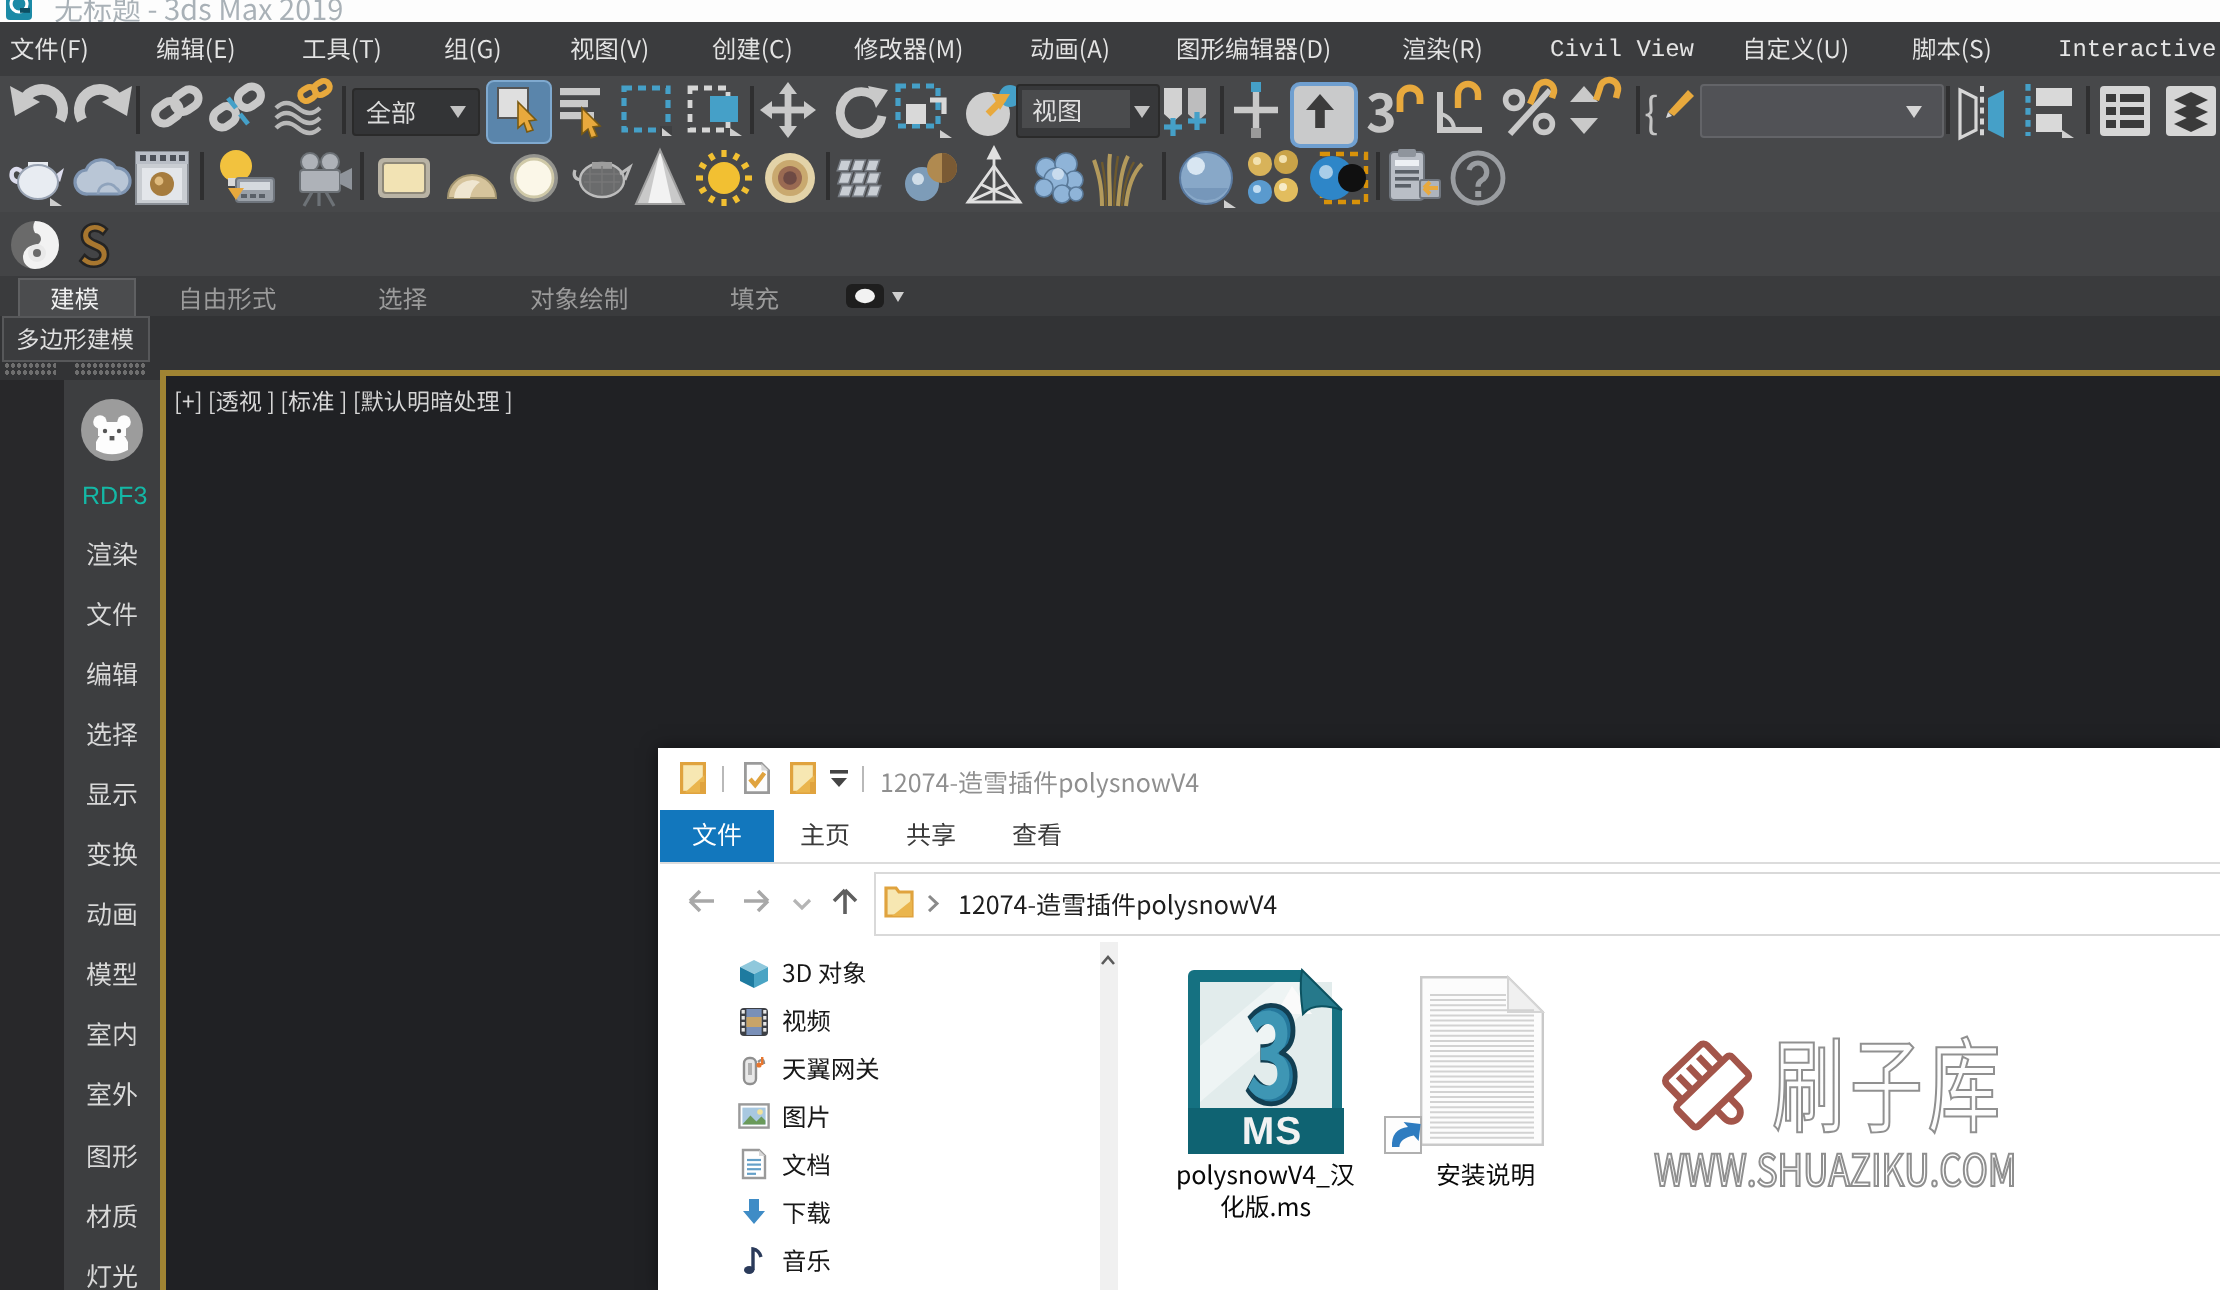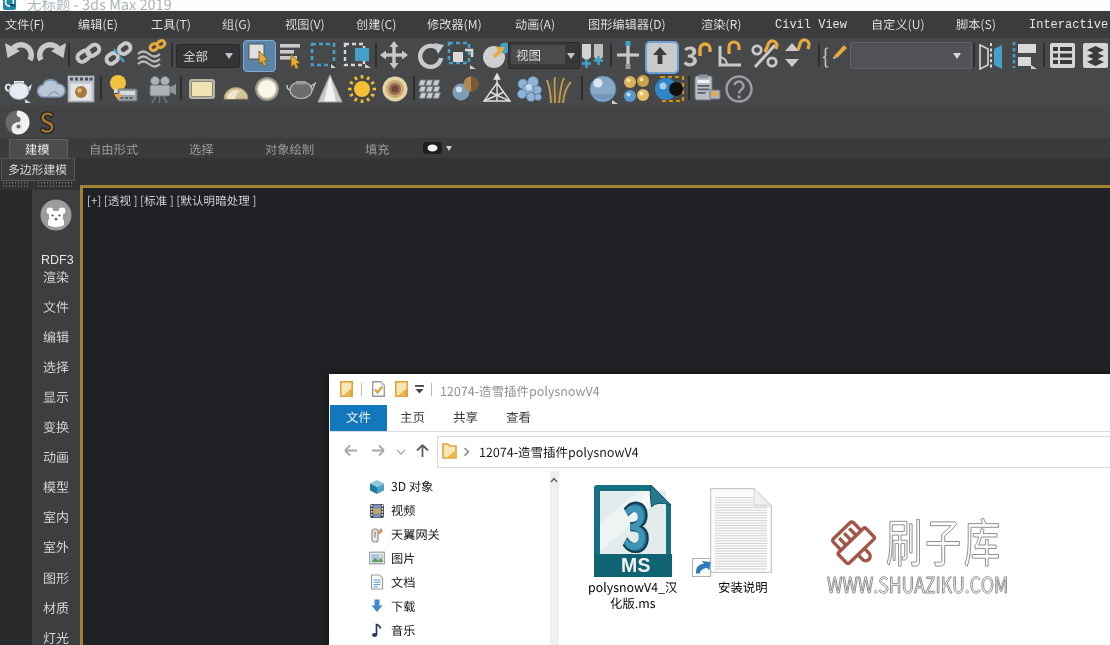--- a/index.html
+++ b/index.html
@@ -507,21 +507,21 @@
 <svg class="ic" style="left:40px;top:199px" width="32" height="32" viewBox="0 0 32 32">
       <circle cx="16" cy="16" r="15.5" fill="#9c9c9c"></circle>
       <path d="M8 22 a8.5 8.5 0 0 1 16 0 l0 4 a16 16 0 0 1 -16 0 Z" fill="#fdfdfd"></path>
       <circle cx="10" cy="12" r="3.4" fill="#fdfdfd"></circle>
       <circle cx="22" cy="12" r="3.4" fill="#fdfdfd"></circle>
       <rect x="9" y="12" width="14" height="7" fill="#fdfdfd"></rect>
       <circle cx="12.5" cy="16.5" r="1.1" fill="#555"></circle>
       <circle cx="19.5" cy="16.5" r="1.1" fill="#555"></circle>
       <rect x="14.8" y="19" width="2.4" height="2.2" fill="#555"></rect>
     </svg>
-<div class="a" style="left:41px;top:241px;font:12.5px 'Liberation Sans',sans-serif;color:#e5e5e5;margin-top:12px;">RDF3</div>
+<div class="a" style="left:41px;top:241px;font:12.5px 'Liberation Sans',sans-serif;color:#14b8a6;">RDF3</div>
 <svg class="tx" style="left:42.5px;top:281.5px" width="2" height="2">
       <path d="M5.3 -7.6V-6.8H10.9V-7.6ZM3.8 -0.2V0.7H12.5V-0.2ZM6 -3.1H10.2V-1.9H6ZM6 -5.1H10.2V-3.9H6ZM5.1 -5.8V-1.2H11.2V-5.8ZM1.2 -10.1C1.9 -9.6 2.9 -9 3.3 -8.6L3.9 -9.3C3.5 -9.7 2.5 -10.3 1.8 -10.7ZM0.5 -6.6C1.3 -6.2 2.3 -5.6 2.8 -5.1L3.4 -5.9C2.9 -6.3 1.8 -6.9 1.1 -7.3ZM0.9 0.2 1.8 0.8C2.5 -0.4 3.3 -2 3.9 -3.4L3.2 -4C2.5 -2.5 1.6 -0.8 0.9 0.2ZM7.3 -10.8C7.5 -10.4 7.7 -9.9 7.8 -9.5H4.1V-7.3H5V-8.6H11.3V-7.3H12.2V-9.5H8.8C8.7 -9.9 8.6 -10.5 8.3 -11Z M13.6 -8.3C14.3 -8.1 15.3 -7.7 15.8 -7.4L16.2 -8.1C15.7 -8.4 14.7 -8.8 14 -9ZM14.5 -10.2C15.2 -9.9 16.2 -9.5 16.7 -9.2L17.1 -9.9C16.6 -10.2 15.6 -10.6 14.9 -10.8ZM13.9 -5 14.6 -4.3C15.3 -5 16.1 -5.9 16.8 -6.7L16.3 -7.3C15.5 -6.5 14.6 -5.5 13.9 -5ZM19 -5.2V-3.8H13.7V-2.9H18.1C17 -1.6 15.2 -0.5 13.5 0C13.7 0.2 14 0.6 14.1 0.8C15.9 0.2 17.8 -1.1 19 -2.6V1H20V-2.6C21.2 -1.1 23.1 0.1 24.9 0.8C25 0.5 25.3 0.1 25.5 -0.1C23.8 -0.6 21.9 -1.7 20.8 -2.9H25.3V-3.8H20V-5.2ZM19.7 -10.9C19.7 -10.4 19.7 -9.9 19.6 -9.5H17.5V-8.6H19.5C19.1 -6.9 18.2 -5.9 16.5 -5.2C16.7 -5.1 17.1 -4.7 17.2 -4.5C19 -5.3 20 -6.6 20.4 -8.6H22.2V-6.3C22.2 -5.5 22.3 -5.3 22.5 -5.1C22.7 -4.9 23 -4.9 23.3 -4.9C23.5 -4.9 23.9 -4.9 24.1 -4.9C24.3 -4.9 24.6 -4.9 24.8 -5C25 -5.1 25.2 -5.2 25.3 -5.5C25.4 -5.7 25.4 -6.4 25.4 -6.9C25.1 -7 24.8 -7.2 24.6 -7.4C24.6 -6.8 24.6 -6.3 24.5 -6.1C24.5 -5.9 24.4 -5.8 24.3 -5.7C24.3 -5.7 24.1 -5.7 24 -5.7C23.9 -5.7 23.6 -5.7 23.5 -5.7C23.4 -5.7 23.3 -5.7 23.2 -5.7C23.2 -5.8 23.2 -5.9 23.2 -6.2V-9.5H20.6C20.6 -9.9 20.7 -10.4 20.7 -10.9Z" fill="#d8d8d8"></path>
     </svg>
 <svg class="tx" style="left:42.5px;top:311.6px" width="2" height="2">
       <path d="M5.5 -10.7C5.9 -10.1 6.3 -9.2 6.5 -8.7L7.5 -9C7.4 -9.5 6.9 -10.4 6.5 -11ZM0.7 -8.6V-7.7H2.7C3.4 -5.7 4.5 -4 5.8 -2.6C4.4 -1.4 2.6 -0.5 0.5 0.1C0.7 0.3 1 0.8 1.1 1C3.2 0.3 5.1 -0.6 6.5 -1.9C8 -0.6 9.8 0.4 11.9 0.9C12.1 0.7 12.3 0.3 12.6 0.1C10.5 -0.5 8.7 -1.4 7.3 -2.6C8.6 -4 9.6 -5.6 10.3 -7.7H12.4V-8.6ZM6.6 -3.3C5.3 -4.5 4.4 -6 3.7 -7.7H9.2C8.6 -5.9 7.7 -4.5 6.6 -3.3Z M17.1 -4.4V-3.5H20.9V1H21.8V-3.5H25.4V-4.4H21.8V-7.3H24.8V-8.3H21.8V-10.8H20.9V-8.3H19.1C19.3 -8.8 19.4 -9.5 19.6 -10.1L18.6 -10.3C18.3 -8.6 17.8 -6.9 17 -5.8C17.3 -5.7 17.7 -5.5 17.8 -5.3C18.2 -5.9 18.5 -6.6 18.8 -7.3H20.9V-4.4ZM16.5 -10.9C15.8 -8.9 14.6 -7 13.4 -5.7C13.6 -5.5 13.9 -5 14 -4.7C14.4 -5.2 14.8 -5.7 15.2 -6.2V1H16.1V-7.8C16.6 -8.7 17 -9.6 17.4 -10.6Z" fill="#d8d8d8"></path>
     </svg>
 <svg class="tx" style="left:42.5px;top:341.7px" width="2" height="2">
       <path d="M0.5 -0.7 0.8 0.2C1.8 -0.2 3.2 -0.8 4.5 -1.3L4.3 -2.1C2.9 -1.6 1.5 -1 0.5 -0.7ZM0.8 -5.5C1 -5.6 1.3 -5.7 2.7 -5.8C2.2 -5 1.7 -4.4 1.5 -4.1C1.1 -3.6 0.9 -3.3 0.6 -3.2C0.7 -3 0.8 -2.5 0.9 -2.4C1.1 -2.5 1.5 -2.7 4.4 -3.3C4.4 -3.5 4.3 -3.9 4.3 -4.1L2.2 -3.7C3.1 -4.9 4 -6.3 4.7 -7.8L3.9 -8.2C3.7 -7.7 3.4 -7.2 3.2 -6.7L1.7 -6.6C2.5 -7.7 3.2 -9.2 3.7 -10.6L2.8 -10.9C2.3 -9.3 1.5 -7.6 1.2 -7.2C0.9 -6.8 0.7 -6.4 0.5 -6.4C0.6 -6.1 0.7 -5.7 0.8 -5.5ZM8.1 -4.5V-2.6H7V-4.5ZM8.8 -4.5H9.7V-2.6H8.8ZM6.3 -5.4V0.9H7V-1.9H8.1V0.6H8.8V-1.9H9.7V0.6H10.4V-1.9H11.3V0.1C11.3 0.2 11.3 0.2 11.2 0.2C11.1 0.2 10.9 0.2 10.6 0.2C10.7 0.4 10.8 0.7 10.8 0.9C11.3 0.9 11.6 0.9 11.8 0.8C12 0.7 12.1 0.5 12.1 0.1V-5.4L11.3 -5.4ZM10.4 -4.5H11.3V-2.6H10.4ZM7.9 -10.7C8.1 -10.4 8.3 -9.9 8.4 -9.5H5.4V-6.7C5.4 -4.7 5.3 -1.8 4.1 0.3C4.3 0.4 4.7 0.7 4.8 0.8C6 -1.3 6.3 -4.4 6.3 -6.5H12V-9.5H9.5C9.3 -9.9 9.1 -10.5 8.8 -11ZM6.3 -8.7H11V-7.3H6.3Z M20.2 -9.8H23.6V-8.4H20.2ZM19.3 -10.5V-7.7H24.6V-10.5ZM14.1 -4.3C14.2 -4.4 14.5 -4.5 15 -4.5H16.2V-2.6L13.5 -2.2L13.7 -1.2L16.2 -1.7V1H17.1V-1.9L18.6 -2.2L18.5 -3L17.1 -2.8V-4.5H18.3V-5.4H17.1V-7.4H16.2V-5.4H14.9C15.3 -6.3 15.7 -7.3 16 -8.4H18.4V-9.4H16.2C16.3 -9.8 16.4 -10.3 16.5 -10.7L15.5 -10.9C15.5 -10.4 15.4 -9.9 15.3 -9.4H13.6V-8.4H15C14.8 -7.4 14.5 -6.6 14.4 -6.2C14.1 -5.7 14 -5.2 13.8 -5.2C13.9 -4.9 14 -4.5 14.1 -4.3ZM23.6 -6.1V-5H20.3V-6.1ZM18.2 -1 18.4 -0.1 23.6 -0.5V1H24.5V-0.6L25.5 -0.7L25.5 -1.5L24.5 -1.4V-6.1H25.4V-7H18.5V-6.1H19.4V-1.1ZM23.6 -4.3V-3.1H20.3V-4.3ZM23.6 -2.4V-1.4L20.3 -1.1V-2.4Z" fill="#d8d8d8"></path>
     </svg>
 <svg class="tx" style="left:42.5px;top:371.8px" width="2" height="2">

